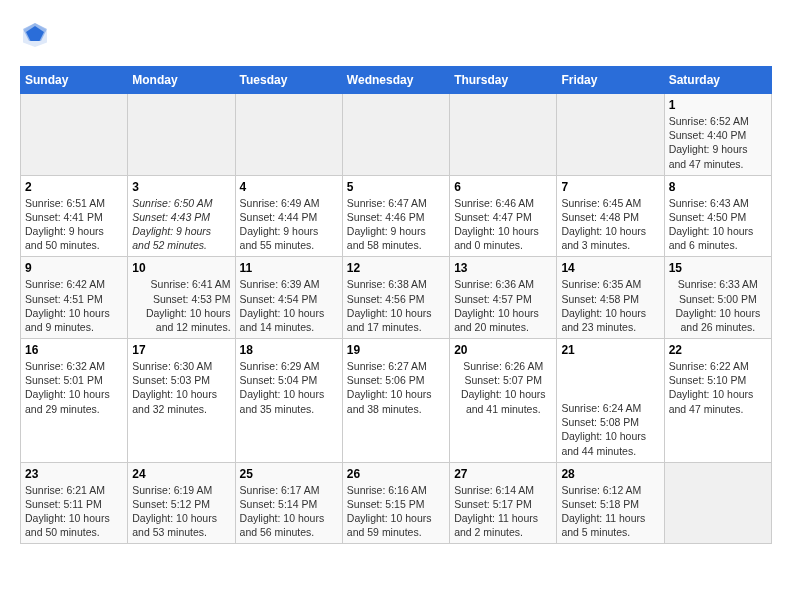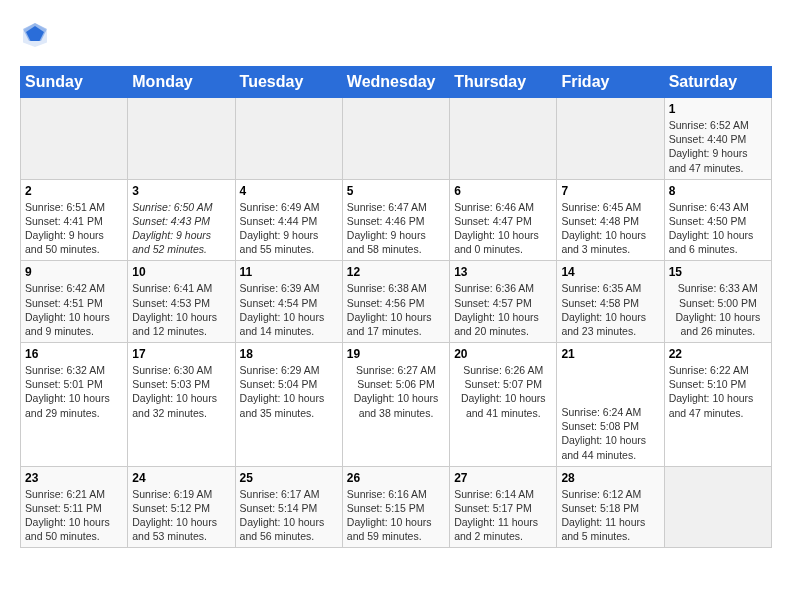--- a/index.html
+++ b/index.html
@@ -47,21 +47,21 @@
     .calendar {
       width: 100%;
       border-collapse: collapse;
       font-size: 11px;
     }
     .calendar th {
       background: #2a6dd9;
       color: #fff;
       padding: 6px 4px;
       text-align: left;
-      font-size: 16px;
+      font-size: 12px;
       font-weight: bold;
       border: 1px solid #2a6dd9;
     }
     .calendar td {
       vertical-align: top;
       border: 1px solid #ccc;
       padding: 4px;
       width: 107px;
       min-height: 80px;
       background: #fff;
@@ -181,21 +181,21 @@
       </tr>
       <tr>
         <td>
           <span class="day-num">9</span>
           <div class="day-info" style="white-space: pre-line;">Sunrise: 6:42 AM
 Sunset: 4:51 PM
 Daylight: 10 hours and 9 minutes.</div>
         </td>
         <td>
           <span class="day-num">10</span>
-          <div class="day-info" style="white-space: pre-line;">Sunrise: 6:41 AM
+          <div class="day-info" style="white-space: pre-line; text-align: right;">Sunrise: 6:41 AM
 Sunset: 4:53 PM
 Daylight: 10 hours and 12 minutes.</div>
         </td>
         <td>
           <span class="day-num">11</span>
           <div class="day-info" style="white-space: pre-line;">Sunrise: 6:39 AM
 Sunset: 4:54 PM
 Daylight: 10 hours and 14 minutes.</div>
         </td>
         <td>
@@ -237,21 +237,21 @@
 Daylight: 10 hours and 32 minutes.</div>
         </td>
         <td>
           <span class="day-num">18</span>
           <div class="day-info" style="white-space: pre-line;">Sunrise: 6:29 AM
 Sunset: 5:04 PM
 Daylight: 10 hours and 35 minutes.</div>
         </td>
         <td>
           <span class="day-num">19</span>
-          <div class="day-info" style="white-space: pre-line; text-align: center;">Sunrise: 6:27 AM
+          <div class="day-info" style="white-space: pre-line;">Sunrise: 6:27 AM
 Sunset: 5:06 PM
 Daylight: 10 hours and 38 minutes.</div>
         </td>
         <td>
           <span class="day-num">20</span>
           <div class="day-info" style="white-space: pre-line; text-align: center;">Sunrise: 6:26 AM
 Sunset: 5:07 PM
 Daylight: 10 hours and 41 minutes.</div>
         </td>
         <td>

